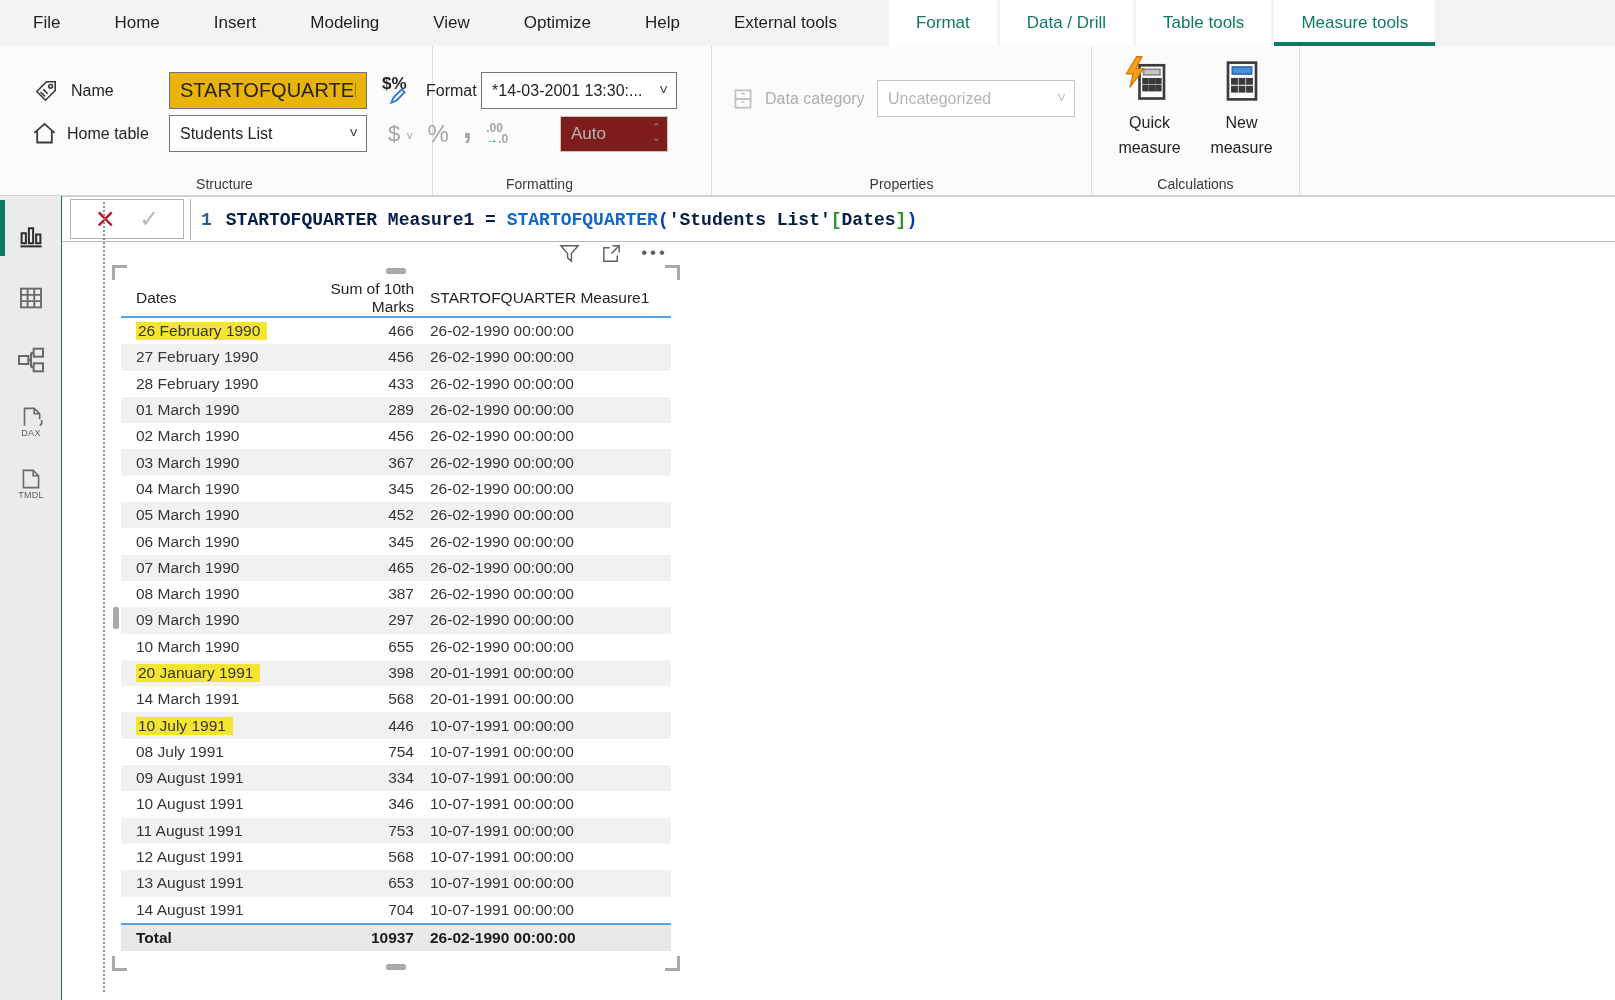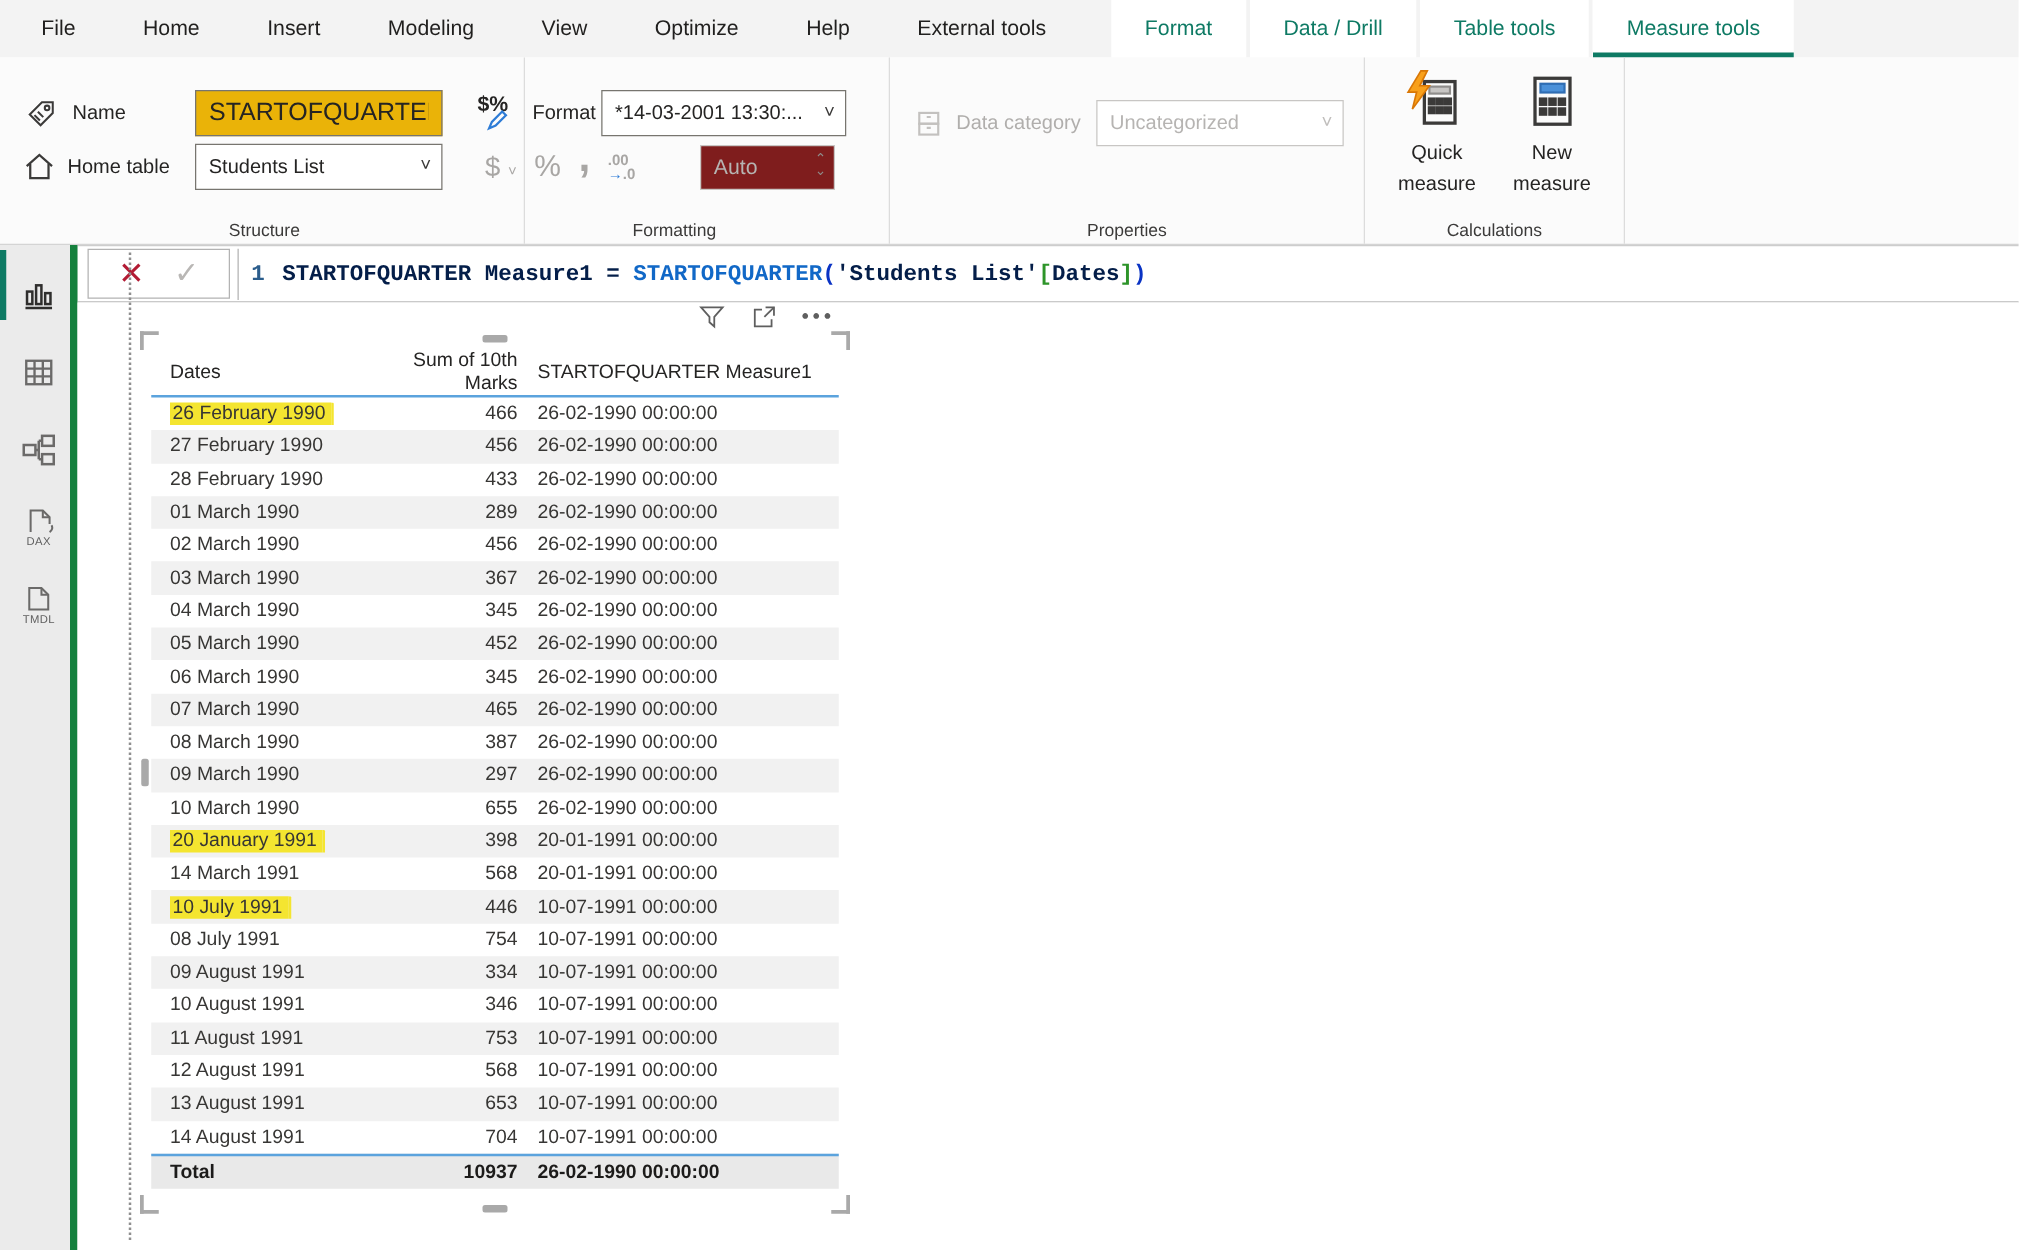--- a/index.html
+++ b/index.html
@@ -59,21 +59,21 @@
              font-size:18px; font-weight:700; white-space:pre; }
   .ln { color:#2b5d8c; margin-right:14px; font-weight:700; }
   .token-name    { color:#041e49; }
   .token-func    { color:#1168c7; }
   .token-paren   { color:#0a33c4; }
   .token-ref     { color:#041e49; }
   .token-bracket { color:#2d9429; }
 
   
   .viewbar { position:absolute; left:0; top:196px; bottom:0; width:62px;
-             background:#ebebeb; border-right:6px solid #15803d; }
+             background:#ebebeb; border-right:1px solid #15803d; }
   .view-item { position:absolute; left:0; width:62px; height:52px; display:flex;
                align-items:center; justify-content:center; }
   .active-bar { position:absolute; left:0; top:4px; width:5px; height:56px; background:#0e7a64; }
   .doc-label { font-size:9px; color:#5f5f5f; letter-spacing:0.3px; }
 
   
   .canvas { position:absolute; left:62px; top:242px; right:0; bottom:0; background:#fff; }
   .page-edge { position:absolute; left:41px; top:-40px; bottom:8px; width:0;
                border-left:2px dotted #8f8f8f; }
 
@@ -128,21 +128,21 @@
     <div class="ctx-group">
         <div class="menu-tab contextual">Format</div>
         <div class="menu-tab contextual">Data / Drill</div>
         <div class="menu-tab contextual">Table tools</div>
         <div class="menu-tab contextual active">Measure tools</div>
       </div>
   </div>
 
   <div class="ribbon">
 
-    <div class="rgroup" style="left:4px; width:416px;">
+    <div class="rgroup" style="left:17px; width:416px;">
       <div class="rrow" style="left:16px; top:26px;">
         <span class="ricon">
           <svg width="26" height="26" viewBox="0 0 24 24" fill="none" stroke="#3b3a39" stroke-width="1.5">
             <path d="M3.5 12.5 L12.5 3.5 L20.5 3.5 L20.5 11.5 L11.5 20.5 Z"></path>
             <circle cx="16.3" cy="7.7" r="1.7"></circle>
             <path d="M7 13 l4 4 M9.5 10.5 l4 4"></path>
           </svg>
         </span>
         <span class="rlabel" style="margin-left:12px;">Name</span>
       </div>

